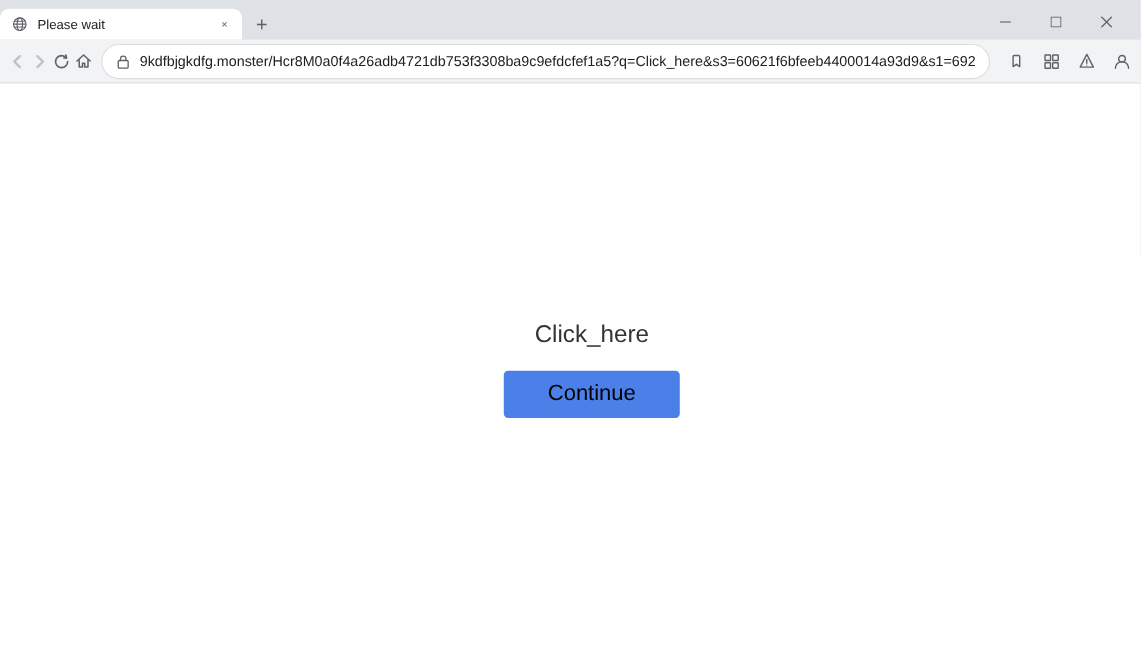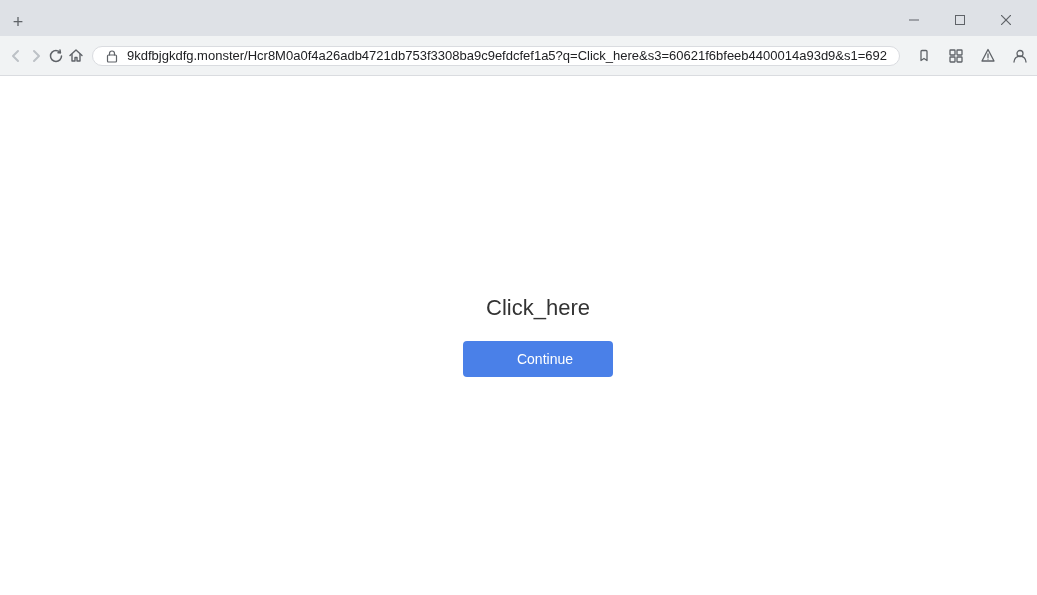--- a/index.html
+++ b/index.html
@@ -126,21 +126,21 @@
       align-items: center;
       justify-content: center;
       cursor: pointer;
       color: #5f6368;
     }
     .nav-btn.disabled { color: #bdc1c6; cursor: default; }
     .nav-btn svg { width: 16px; height: 16px; }
 
     .address-bar {
       flex: 1;
-      height: 20px;
+      height: 32px;
       background: #fff;
       border-radius: 16px;
       display: flex;
       align-items: center;
       padding: 0 12px;
       gap: 8px;
       border: 1px solid #dadce0;
       margin: 0 4px;
     }
 
@@ -179,37 +179,50 @@
     }
 
     .page-heading {
       font-size: 22px;
       color: #333;
       font-weight: 400;
     }
 
     .continue-btn {
       background: #4a80e8;
-      color: #ffffff;
+      color: #000000;
       border: none;
       border-radius: 4px;
       padding: 10px 40px;
-      font-size: 14px;
+      font-size: 20px;
       cursor: pointer;
       min-width: 150px;
-      text-align: right;
     }
   </style>
 </head>
 <body>
 
 <div class="chrome-frame">
 
   <div class="title-bar">
     <div class="tab-strip">
+      <div class="tab">
+        <div class="tab-favicon">
+
+          <svg viewBox="0 0 16 16" fill="none" xmlns="http://www.w3.org/2000/svg">
+            <circle cx="8" cy="8" r="6.5" stroke="#5f6368" stroke-width="1.2" fill="none"></circle>
+            <ellipse cx="8" cy="8" rx="2.8" ry="6.5" stroke="#5f6368" stroke-width="1.2" fill="none"></ellipse>
+            <line x1="1.5" y1="8" x2="14.5" y2="8" stroke="#5f6368" stroke-width="1.2"></line>
+            <line x1="2.2" y1="5" x2="13.8" y2="5" stroke="#5f6368" stroke-width="1"></line>
+            <line x1="2.2" y1="11" x2="13.8" y2="11" stroke="#5f6368" stroke-width="1"></line>
+          </svg>
+        </div>
+        <span class="tab-title">Please wait</span>
+        <div class="tab-close">×</div>
+      </div>
       <div class="new-tab-btn">+</div>
     </div>
     <div class="window-controls">
       <div class="win-btn minimize">
         <svg viewBox="0 0 10 1" fill="#5f6368" xmlns="http://www.w3.org/2000/svg">
           <rect width="10" height="1" fill="#5f6368"></rect>
         </svg>
       </div>
       <div class="win-btn maximize">
         <svg viewBox="0 0 10 10" fill="none" xmlns="http://www.w3.org/2000/svg">

